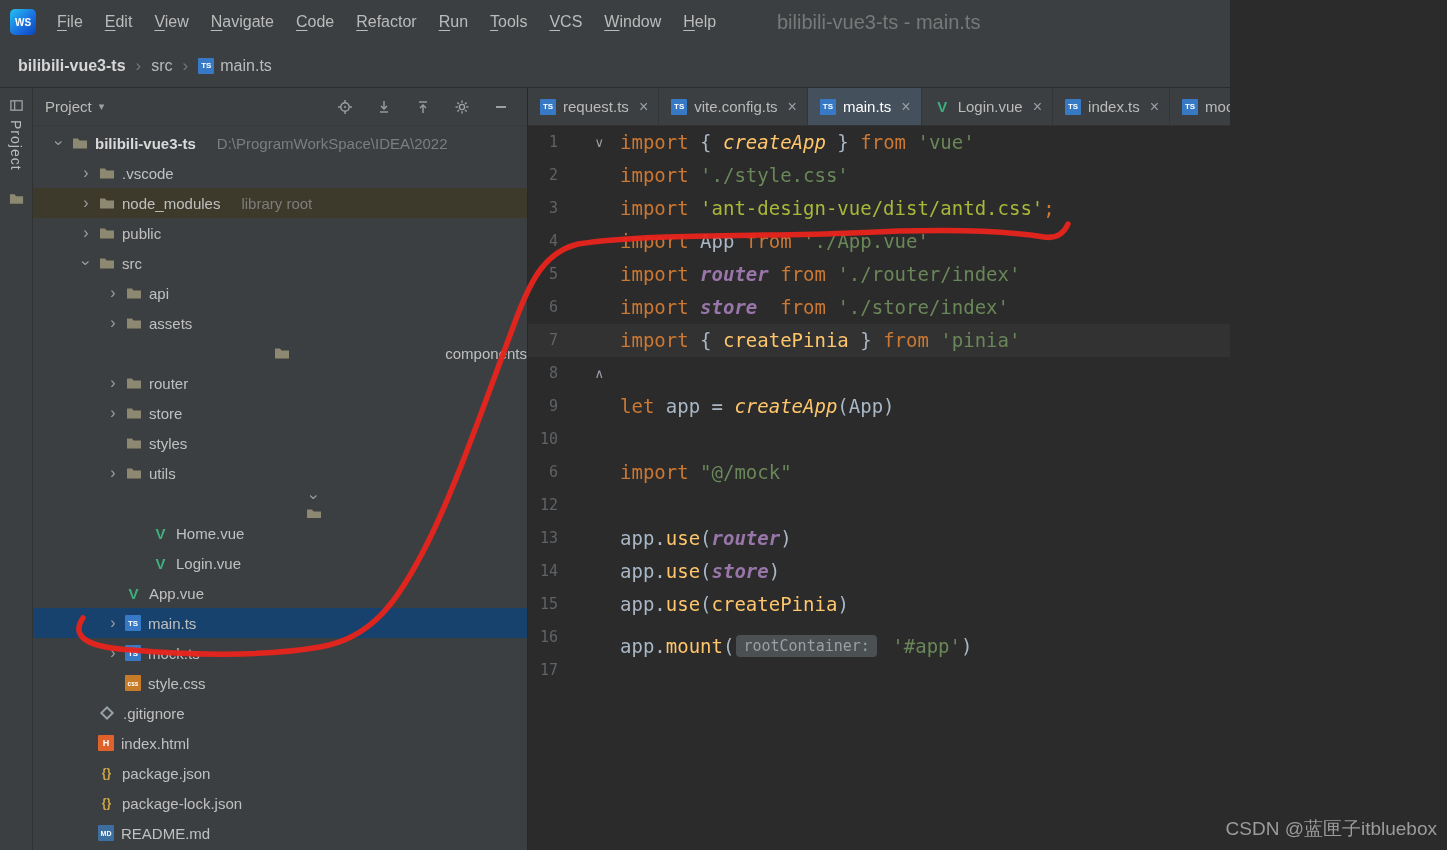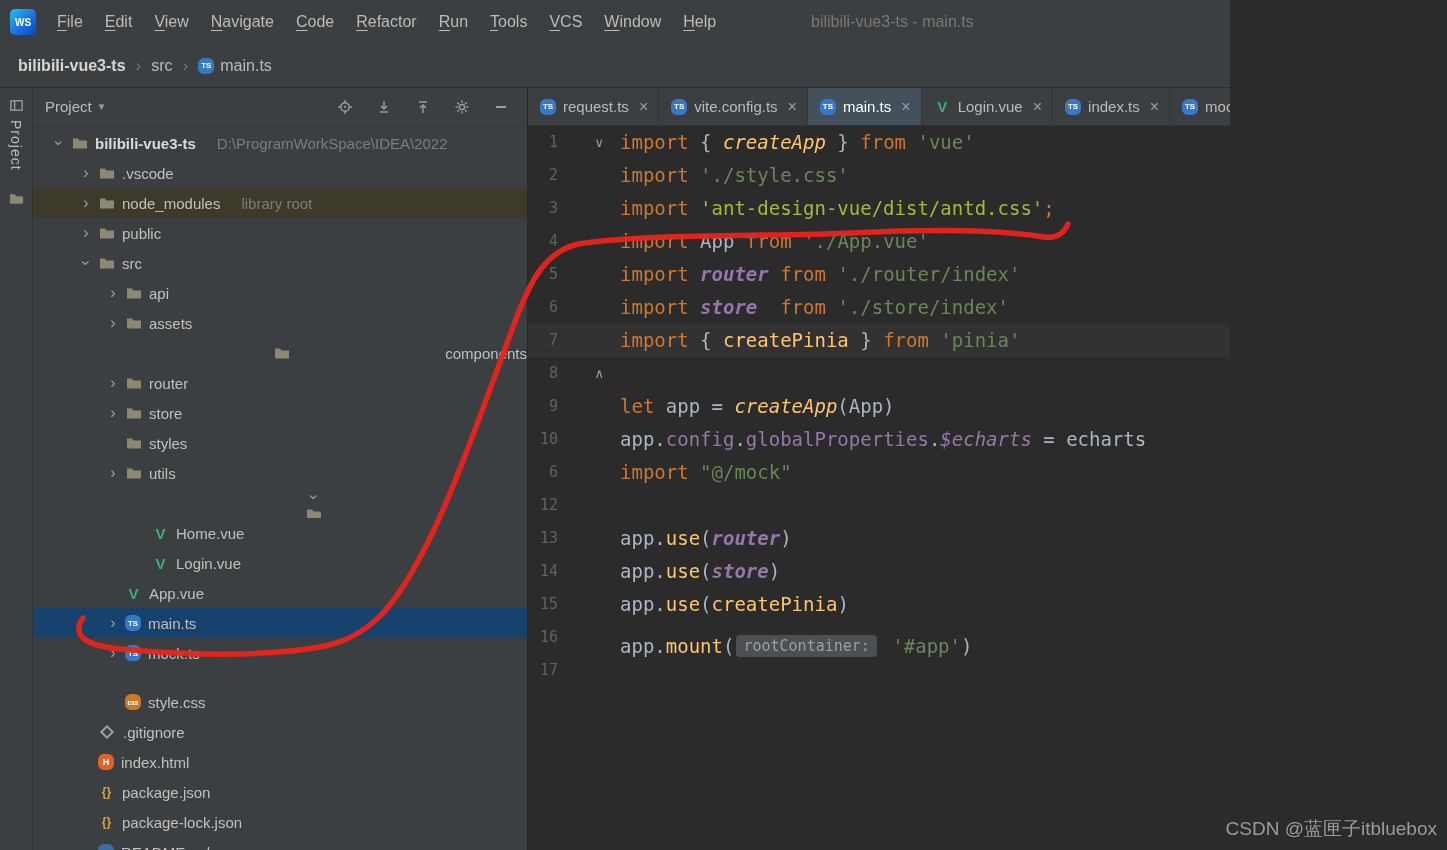--- a/index.html
+++ b/index.html
@@ -8,21 +8,21 @@
 
   .app { width:1230px; height:850px; position:relative; overflow:hidden; background:var(--editor-bg); }
 
   
   .menubar { height:44px; background:var(--chrome-bg); display:flex; align-items:center; padding-left:10px; position:relative; }
   .ws-logo { width:26px; height:26px; border-radius:5px; background:linear-gradient(135deg,#24c0f0 0%,#1a6be0 60%,#0a47b8 100%);
              color:#fff; font-size:10px; font-weight:bold; display:flex; align-items:center; justify-content:center; margin-right:10px; }
   .menu-items { display:flex; align-items:center; }
   .menu-item { color:var(--text-ui); font-size:16px; padding:0 11px; line-height:44px; cursor:default; }
   .menu-item u { text-decoration:underline; text-underline-offset:3px; }
-  .win-title { position:absolute; left:811px; top:0; line-height:44px; color:var(--text-dim); font-size:16px; }
+  .win-title { position:absolute; left:777px; top:0; line-height:44px; color:var(--text-dim); font-size:20px; }
 
   
   .breadcrumbs { height:44px; background:var(--chrome-bg); border-bottom:1px solid #2d2d2d; display:flex; align-items:center; padding-left:18px; font-size:16px; }
   .crumb { color:var(--text-ui); display:flex; align-items:center; gap:6px; }
   .crumb.bold { color:#d6d6d6; font-weight:bold; }
   .crumb-sep { color:#777; margin:0 10px; font-size:17px; }
 
   
   .bodyrow { display:flex; height:762px; }
 
@@ -48,21 +48,21 @@
   .chev { width:24px; min-width:24px; text-align:center; color:#9da0a3; font-size:16px; display:inline-block; }
   .chev.open { transform:rotate(90deg); }
   .tlabel { color:#c0c0c0; margin-left:7px; }
   .tlabel.bold { color:#dadada; font-weight:bold; }
   .tsuffix { color:#7d7d7d; margin-left:21px; }
 
   
   .ic { display:inline-flex; align-items:center; justify-content:center; width:17px; height:17px; min-width:17px; }
   .ic-folder svg path { fill:var(--folder-color); }
   .ic-vue { color:var(--vue-green); font-weight:bold; font-size:15px; }
-  .badge { display:inline-flex; align-items:center; justify-content:center; width:16px; height:16px; min-width:16px; border-radius:6px; color:#fff; font-weight:bold; }
+  .badge { display:inline-flex; align-items:center; justify-content:center; width:16px; height:16px; min-width:16px; border-radius:1px; color:#fff; font-weight:bold; }
   .badge-ts { background:var(--ts-badge-bg); font-size:8px; }
   .badge-css { background:#c77b28; font-size:6.5px; }
   .badge-html { background:#e0622a; font-size:9px; }
   .badge-md { background:#3c6e9f; font-size:7px; }
   .ic-json { color:#cfa748; font-weight:bold; font-size:12px; }
   .ic-git { width:10px; height:10px; min-width:10px; border:2px solid #97a1a8; transform:rotate(45deg); margin:0 4px; }
 
   
   .editor-pane { flex:1; min-width:0; display:flex; flex-direction:column; }
   .tabs { height:38px; background:var(--chrome-bg); display:flex; align-items:stretch; border-bottom:1px solid #323232; overflow:hidden; }
@@ -337,21 +337,21 @@
           <div class="tree-row bg-selected" style="padding-left: 68px;">
             <span class="chev">›</span>
             <span class="badge badge-ts">TS</span>
             <span class="tlabel">main.ts</span>
           </div>
           <div class="tree-row" style="padding-left: 68px;">
             <span class="chev">›</span>
             <span class="badge badge-ts">TS</span>
             <span class="tlabel">mock.ts</span>
           </div>
-          <div class="tree-row" style="padding-left: 68px; margin-top: 19px;">
+          <div class="tree-row" style="padding-left: 68px;">
             <span class="chev"></span>
             <span class="badge badge-css">css</span>
             <span class="tlabel">style.css</span>
           </div>
           <div class="tree-row" style="padding-left: 41px;">
             <span class="chev"></span>
             <span class="ic-git"></span>
             <span class="tlabel">.gitignore</span>
           </div>
           <div class="tree-row" style="padding-left: 41px;">
@@ -413,21 +413,21 @@
       <div class="editor">
           <div class="code-line"><span class="lnum">1</span><span class="fold">∨</span><span class="ctext"><span class="tok-k">import</span><span class="tok-t"> { </span><span class="tok-fi">createApp</span><span class="tok-t"> } </span><span class="tok-k">from</span><span class="tok-t"> </span><span class="tok-s">'vue'</span></span></div>
           <div class="code-line"><span class="lnum">2</span><span class="fold"></span><span class="ctext"><span class="tok-k">import</span><span class="tok-t"> </span><span class="tok-s">'./style.css'</span></span></div>
           <div class="code-line"><span class="lnum">3</span><span class="fold"></span><span class="ctext"><span class="tok-k">import</span><span class="tok-t"> </span><span class="tok-s2">'ant-design-vue/dist/antd.css'</span><span class="tok-k">;</span></span></div>
           <div class="code-line"><span class="lnum">4</span><span class="fold"></span><span class="ctext"><span class="tok-k">import</span><span class="tok-t"> App </span><span class="tok-k">from</span><span class="tok-t"> </span><span class="tok-s">'./App.vue'</span></span></div>
           <div class="code-line"><span class="lnum">5</span><span class="fold"></span><span class="ctext"><span class="tok-k">import</span><span class="tok-t"> </span><span class="tok-v">router</span><span class="tok-t"> </span><span class="tok-k">from</span><span class="tok-t"> </span><span class="tok-s">'./router/index'</span></span></div>
           <div class="code-line"><span class="lnum">6</span><span class="fold"></span><span class="ctext"><span class="tok-k">import</span><span class="tok-t"> </span><span class="tok-v">store</span><span class="tok-t">  </span><span class="tok-k">from</span><span class="tok-t"> </span><span class="tok-s">'./store/index'</span></span></div>
           <div class="code-line hl"><span class="lnum">7</span><span class="fold"></span><span class="ctext"><span class="tok-k">import</span><span class="tok-t"> { </span><span class="tok-f">createPinia</span><span class="tok-t"> } </span><span class="tok-k">from</span><span class="tok-t"> </span><span class="tok-s">'pinia'</span></span></div>
           <div class="code-line"><span class="lnum">8</span><span class="fold">∧</span></div>
           <div class="code-line"><span class="lnum">9</span><span class="fold"></span><span class="ctext"><span class="tok-k">let</span><span class="tok-t"> app = </span><span class="tok-fi">createApp</span><span class="tok-t">(App)</span></span></div>
-          <div class="code-line"><span class="lnum">10</span><span class="fold"></span><span class="ctext"><span class="tok-t">app.</span><span class="tok-p">config</span><span class="tok-t">.</span><span class="tok-p">globalProperties</span><span class="tok-t">.</span><span class="tok-pi">$echarts</span><span class="tok-t"> = echarts</span></span></div>
+          <div class="code-line"><span class="lnum">10</span><span class="fold"></span></div>
           <div class="code-line"><span class="lnum">6</span><span class="fold"></span><span class="ctext"><span class="tok-k">import</span><span class="tok-t"> </span><span class="tok-s">"@/mock"</span></span></div>
           <div class="code-line"><span class="lnum">12</span><span class="fold"></span><span class="ctext"></span></div>
           <div class="code-line"><span class="lnum">13</span><span class="fold"></span><span class="ctext"><span class="tok-t">app.</span><span class="tok-f">use</span><span class="tok-t">(</span><span class="tok-v">router</span><span class="tok-t">)</span></span></div>
           <div class="code-line"><span class="lnum">14</span><span class="fold"></span><span class="ctext"><span class="tok-t">app.</span><span class="tok-f">use</span><span class="tok-t">(</span><span class="tok-v">store</span><span class="tok-t">)</span></span></div>
           <div class="code-line"><span class="lnum">15</span><span class="fold"></span><span class="ctext"><span class="tok-t">app.</span><span class="tok-f">use</span><span class="tok-t">(</span><span class="tok-f">createPinia</span><span class="tok-t">)</span></span></div>
           <div class="code-line"><span class="lnum">16</span><span class="fold"></span><span class="ctext"><span class="tok-t">app.</span><span class="tok-f">mount</span><span class="tok-t">(</span><span class="tok-h">rootContainer:</span><span class="tok-t"> </span><span class="tok-s">'#app'</span><span class="tok-t">)</span></span></div>
           <div class="code-line"><span class="lnum">17</span><span class="fold"></span><span class="ctext"></span></div>
         </div>
     </section>
 

